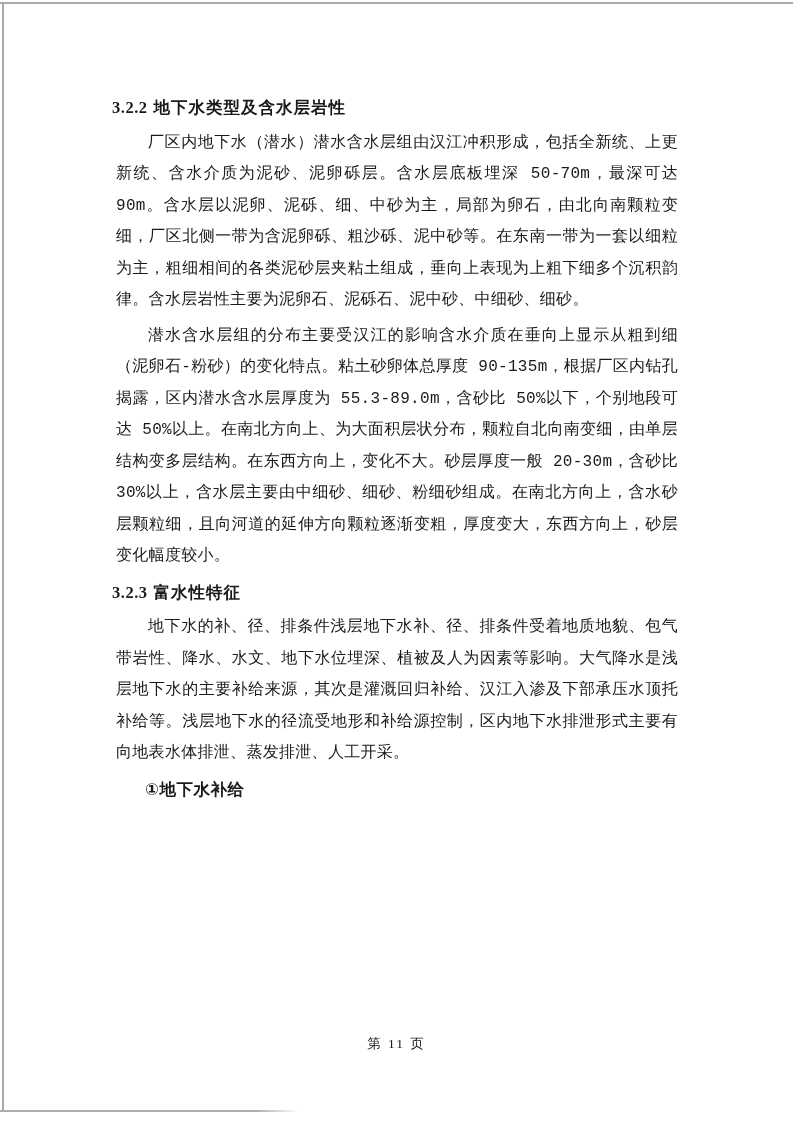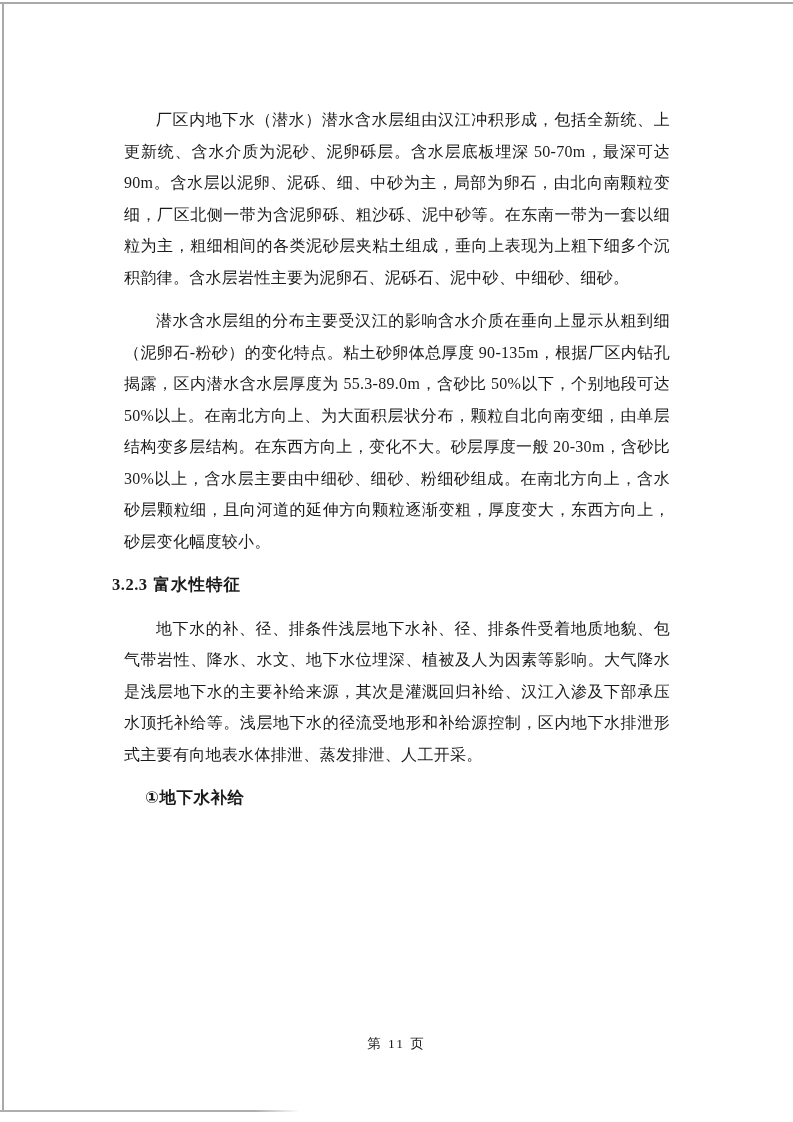--- a/index.html
+++ b/index.html
@@ -55,23 +55,24 @@
   .sec-heading .sec-num {
     font-family: "Liberation Serif", "DejaVu Serif", serif;
     letter-spacing: 0.5px;
   }
   .sec-heading .sec-title {
     font-family: "Liberation Sans", "DejaVu Sans", sans-serif;
     margin-left: 6px;
     letter-spacing: 1px;
   }
   .body-para {
-    margin: 12px;
+    margin: 4px;
     text-indent: 2em;
     letter-spacing: 0.3px;
+    font-family: Liberation Mono, monospace;
   }
   .sub-heading {
     margin: 0;
     font-weight: bold;
     font-family: "Liberation Sans", "DejaVu Sans", sans-serif;
     font-size: 16.5px;
     line-height: 31.5px;
     text-indent: 2em;
     letter-spacing: 0.5px;
     text-align: center;
@@ -91,20 +92,21 @@
 <body>
 
 <div class="page">
 
   <div class="edge-top"></div>
   <div class="edge-left"></div>
   <div class="edge-bottom"></div>
 
   <div class="content">
 
+    <h3 class="sec-heading"><span class="sec-num">3.2.2</span><span class="sec-title">地下水类型及含水层岩性</span></h3>
 
     <p class="body-para">厂区内地下水（潜水）潜水含水层组由汉江冲积形成，包括全新统、上更新统、含水介质为泥砂、泥卵砾层。含水层底板埋深 50-70m，最深可达 90m。含水层以泥卵、泥砾、细、中砂为主，局部为卵石，由北向南颗粒变细，厂区北侧一带为含泥卵砾、粗沙砾、泥中砂等。在东南一带为一套以细粒为主，粗细相间的各类泥砂层夹粘土组成，垂向上表现为上粗下细多个沉积韵律。含水层岩性主要为泥卵石、泥砾石、泥中砂、中细砂、细砂。</p>
 
     <p class="body-para">潜水含水层组的分布主要受汉江的影响含水介质在垂向上显示从粗到细（泥卵石-粉砂）的变化特点。粘土砂卵体总厚度 90-135m，根据厂区内钻孔揭露，区内潜水含水层厚度为 55.3-89.0m，含砂比 50%以下，个别地段可达 50%以上。在南北方向上、为大面积层状分布，颗粒自北向南变细，由单层结构变多层结构。在东西方向上，变化不大。砂层厚度一般 20-30m，含砂比 30%以上，含水层主要由中细砂、细砂、粉细砂组成。在南北方向上，含水砂层颗粒细，且向河道的延伸方向颗粒逐渐变粗，厚度变大，东西方向上，砂层变化幅度较小。</p>
 
     <h3 class="sec-heading"><span class="sec-num">3.2.3</span><span class="sec-title">富水性特征</span></h3>
 
 
 
 

